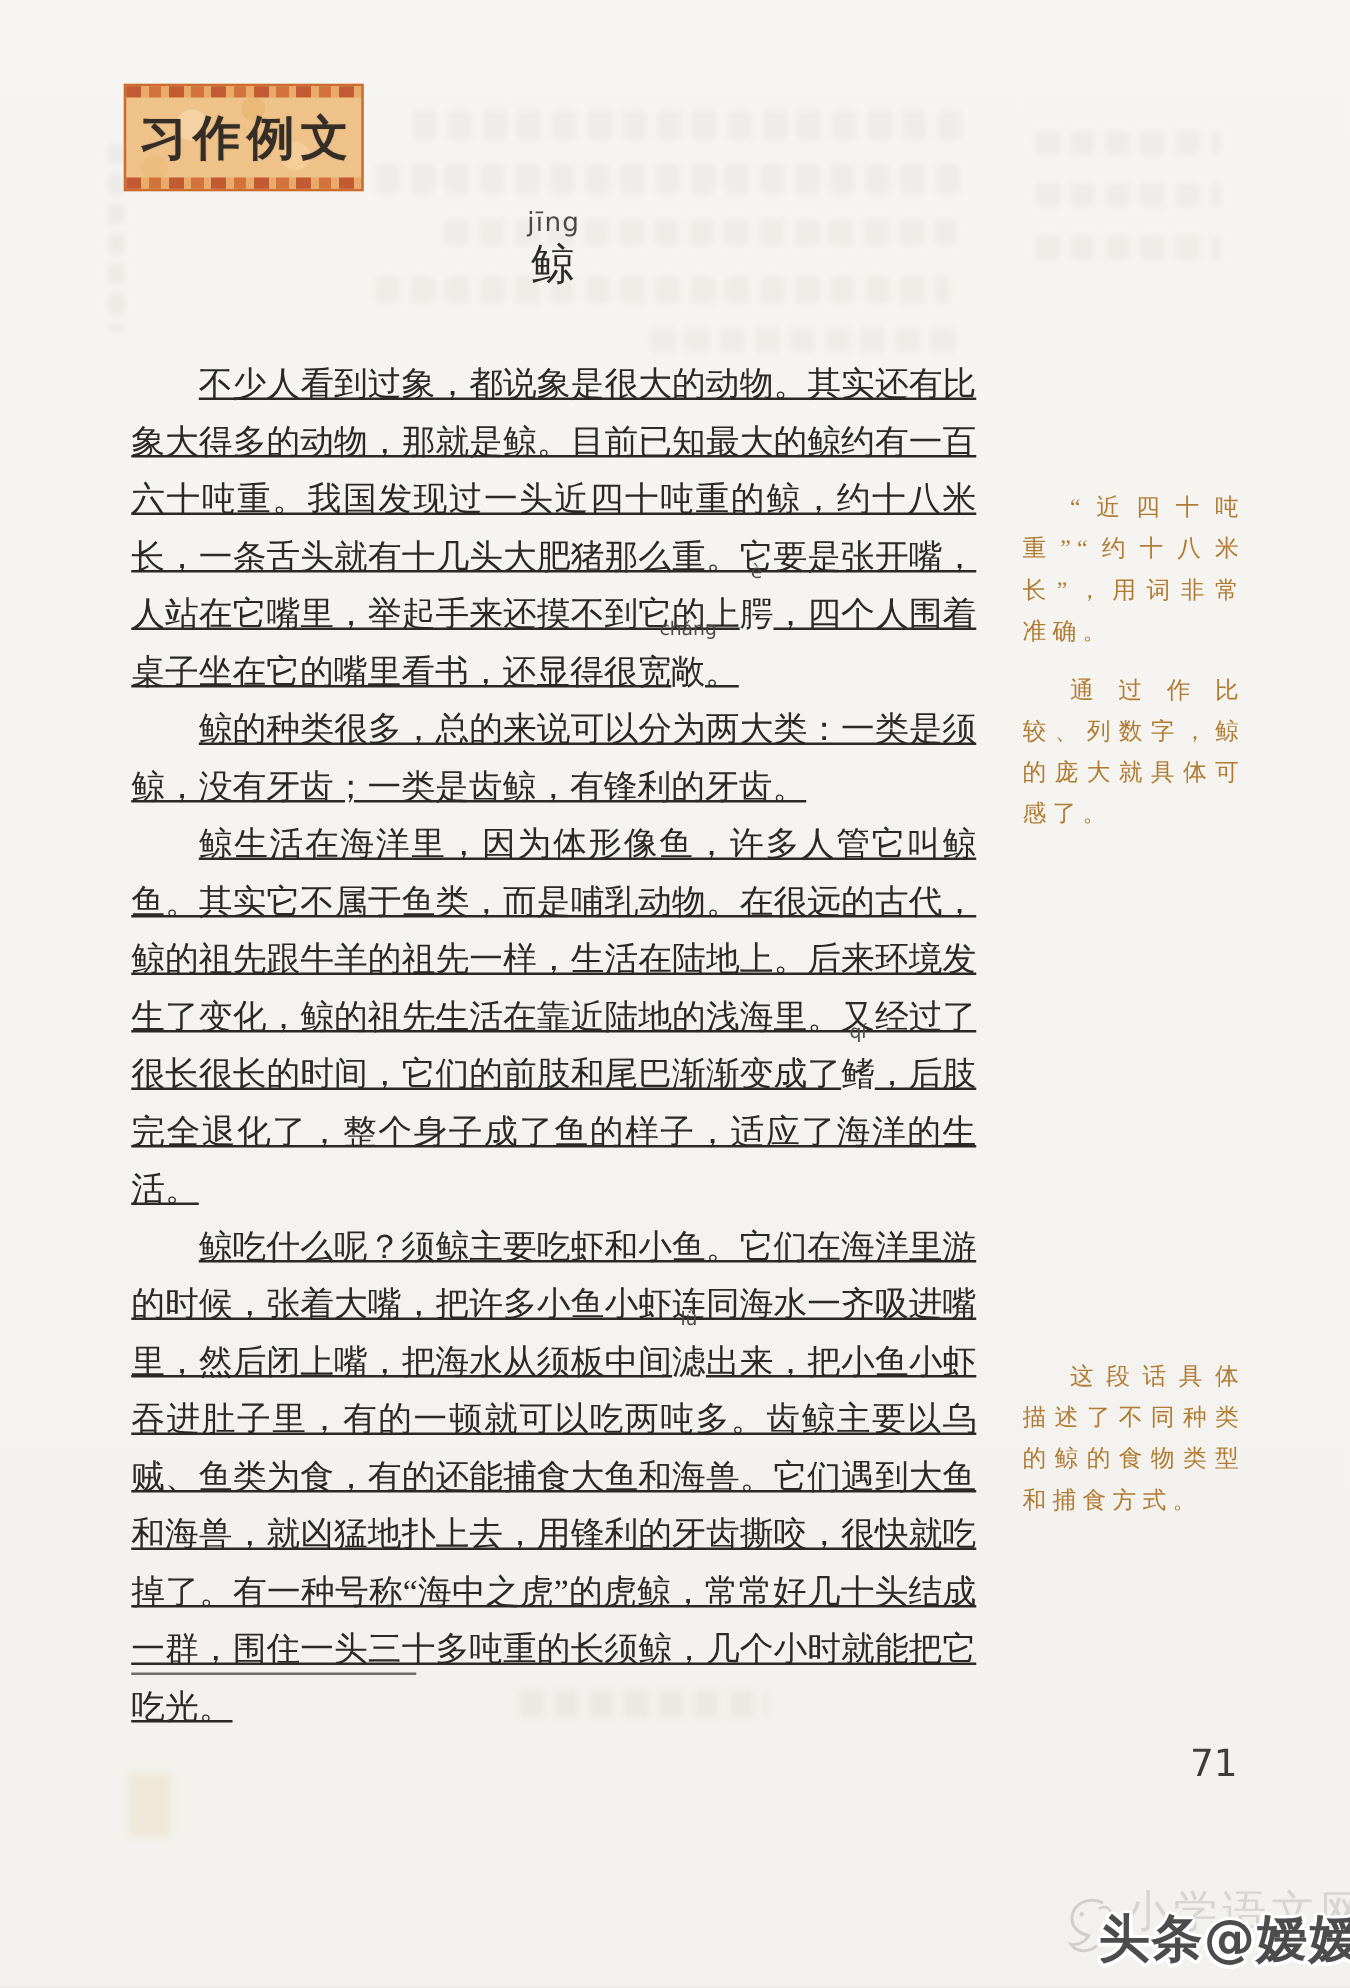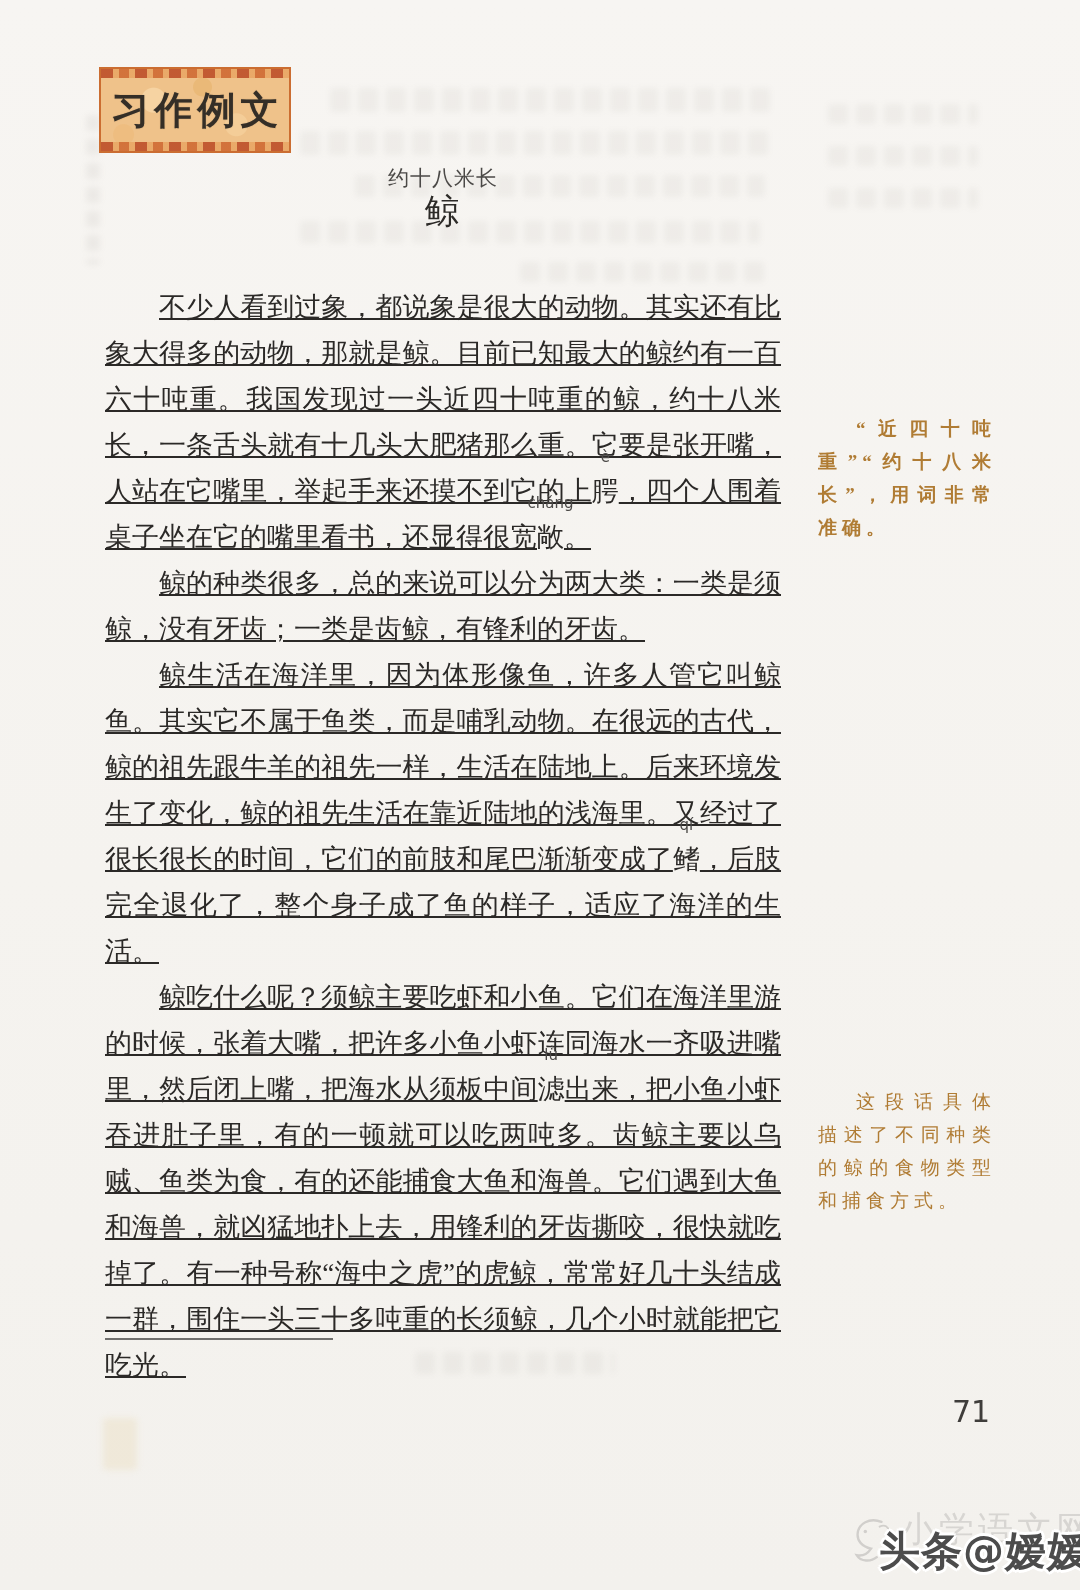--- a/index.html
+++ b/index.html
@@ -75,21 +75,21 @@
     font-size:15px;line-height:15px;color:#4b4947;white-space:nowrap;
   }
 
   
   .margin-note{
     position:absolute;left:818px;width:178px;
     color:#b07c34;
     font-size:19px;line-height:33px;letter-spacing:5px;
     text-align:justify;text-align-last:left;text-indent:2em;
   }
-  .note-1{top:412px;font-weight:bold;}
+  .note-1{top:390px;}
   .note-2{top:536px;}
   .note-3{top:1085px;}
 
   
   .footnote-rule{position:absolute;left:105px;top:1338px;width:228px;border-top:2px solid #6f6e6c;}
   .footnote{position:absolute;left:105px;top:1348px;font-size:22px;color:#353331;letter-spacing:1.5px;}
 
   
   .page-number{
     position:absolute;left:952px;top:1394px;
@@ -132,32 +132,33 @@
   <div class="smudge" style="left:828px;top:188px;width:150px;height:20px;"></div>
   <div class="smudge v" style="left:86px;top:115px;width:14px;height:150px;"></div>
   <div class="smudge" style="left:415px;top:1352px;width:200px;height:22px;"></div>
   <div class="smudge warm" style="left:103px;top:1418px;width:34px;height:52px;"></div>
 
   <div class="badge">
     <span class="badge-label">习作例文</span>
   </div>
 
   <div class="title-block">
-    <div class="title-pinyin">约十八米长</div>
+    <div class="title-pinyin">jīng</div>
     <div class="title-char">鲸</div>
   </div>
 
   <div class="essay" id="essay">
       <p>不少人看到过象，都说象是很大的动物。其实还有比象大得多的动物，那就是鲸。目前已知最大的鲸约有一百六十吨重。我国发现过一头近四十吨重的鲸，约十八米长，一条舌头就有十几头大肥猪那么重。它要是张开嘴，人站在它嘴里，举起手来还摸不到它的上<span class="py-wrap"><span class="py">è</span>腭</span>，四个人围着桌子坐在它的嘴里看书，还显得很宽<span class="py-wrap"><span class="py">chǎng</span>敞</span>。</p>
       <p>鲸的种类很多，总的来说可以分为两大类：一类是须鲸，没有牙齿；一类是齿鲸，有锋利的牙齿。</p>
       <p>鲸生活在海洋里，因为体形像鱼，许多人管它叫鲸鱼。其实它不属于鱼类，而是哺乳动物。在很远的古代，鲸的祖先跟牛羊的祖先一样，生活在陆地上。后来环境发生了变化，鲸的祖先生活在靠近陆地的浅海里。又经过了很长很长的时间，它们的前肢和尾巴渐渐变成了<span class="py-wrap"><span class="py">qí</span>鳍</span>，后肢完全退化了，整个身子成了鱼的样子，适应了海洋的生活。</p>
       <p>鲸吃什么呢？须鲸主要吃虾和小鱼。它们在海洋里游的时候，张着大嘴，把许多小鱼小虾连同海水一齐吸进嘴里，然后闭上嘴，把海水从须板中间<span class="py-wrap"><span class="py">lǜ</span>滤</span>出来，把小鱼小虾吞进肚子里，有的一顿就可以吃两吨多。齿鲸主要以乌贼、鱼类为食，有的还能捕食大鱼和海兽。它们遇到大鱼和海兽，就凶猛地扑上去，用锋利的牙齿撕咬，很快就吃掉了。有一种号称“海中之虎”的虎鲸，常常好几十头结成一群，围住一头三十多吨重的长须鲸，几个小时就能把它吃光。</p>
     </div>
 
   <div class="margin-note note-1">“近四十吨重”“约十八米长”，用词非常准确。</div>
+  <div class="margin-note note-2">通过作比较、列数字，鲸的庞大就具体可感了。</div>
   <div class="margin-note note-3">这段话具体描述了不同种类的鲸的食物类型和捕食方式。</div>
 
   <div class="footnote-rule"></div>
 
   <div class="page-number">71</div>
 
   <div class="wm-faint">小学语文网</div>
   <div class="wm-whale">
     <svg width="42" height="54" viewBox="0 0 44 56">
       <path d="M32 9 C19 4 8 11 7 21 C6 29 12 35 21 37 C17 43 11 45 6 44 C10 51 21 51 27 46" fill="none" stroke="#c9c7c4" stroke-width="2.5" stroke-linecap="round"></path>

